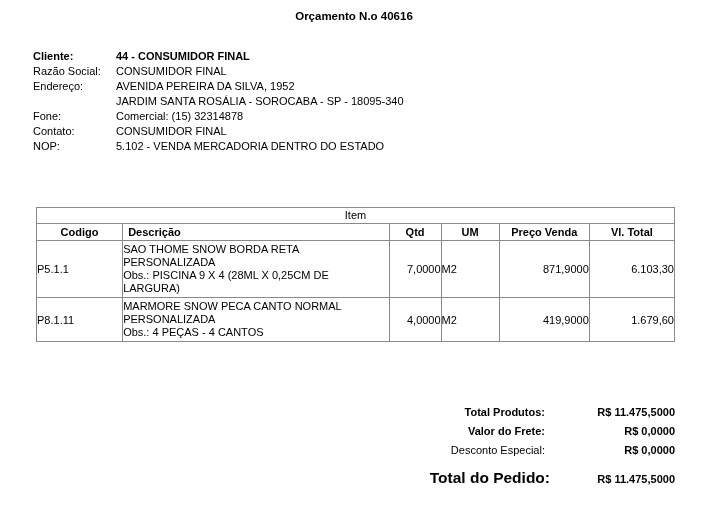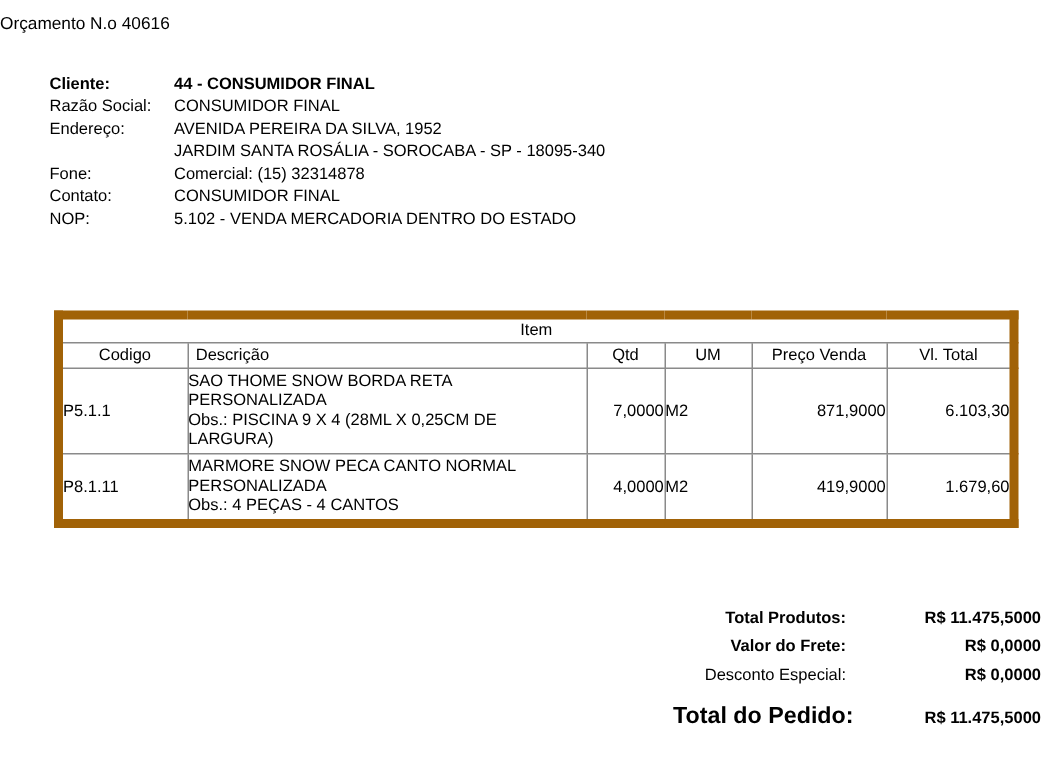--- a/index.html
+++ b/index.html
@@ -18,22 +18,23 @@
     overflow: hidden;
     -webkit-font-smoothing: none;
   }
 
   
   .doc-title {
     position: absolute;
     left: 0;
     top: 10px;
     width: 708px;
+    text-align: center;
     font-size: 11.5px;
-    font-weight: normal;
+    font-weight: bold;
     letter-spacing: 0px;
   }
 
   
   .customer-block {
     position: absolute;
     left: 33px;
     top: 49px;
     width: 560px;
   }
@@ -69,41 +70,41 @@
     font-size: 11px;
   }
 
   
   .items-table {
     position: absolute;
     left: 36px;
     top: 207px;
     width: 639px;
     border-collapse: collapse;
-    border: 6px solid #a16207;
+    border: 1px solid #a16207;
     background: #ffffff;
     table-layout: fixed;
   }
   .items-table td,
   .items-table th {
     border: 1px solid #8a8a8a;
     font-weight: normal;
     font-size: 11px;
     padding: 0;
     vertical-align: middle;
   }
   .th-item {
     text-align: center;
     font-weight: bold;
     height: 15px;
     line-height: 15px;
   }
   .items-table thead tr.cols th {
     text-align: center;
-    font-weight: normal;
+    font-weight: bold;
     height: 16px;
     line-height: 16px;
   }
   .items-table thead tr.cols th.th-desc {
     text-align: left;
     padding-left: 5px;
   }
   .col-codigo   { width: 86px; }
   .col-desc     { width: 266px; }
   .col-qtd      { width: 52px; }
@@ -145,21 +146,21 @@
   .cell-total {
     text-align: right;
     padding-right: 7px;
     vertical-align: middle;
   }
   .desc-line { display: block; }
 
   
   .totals-block {
     position: absolute;
-    left: 434px;
+    left: 415px;
     top: 406px;
     width: 260px;
   }
   .total-row {
     display: flex;
     align-items: baseline;
     justify-content: flex-end;
     height: 19px;
   }
   .total-label {

